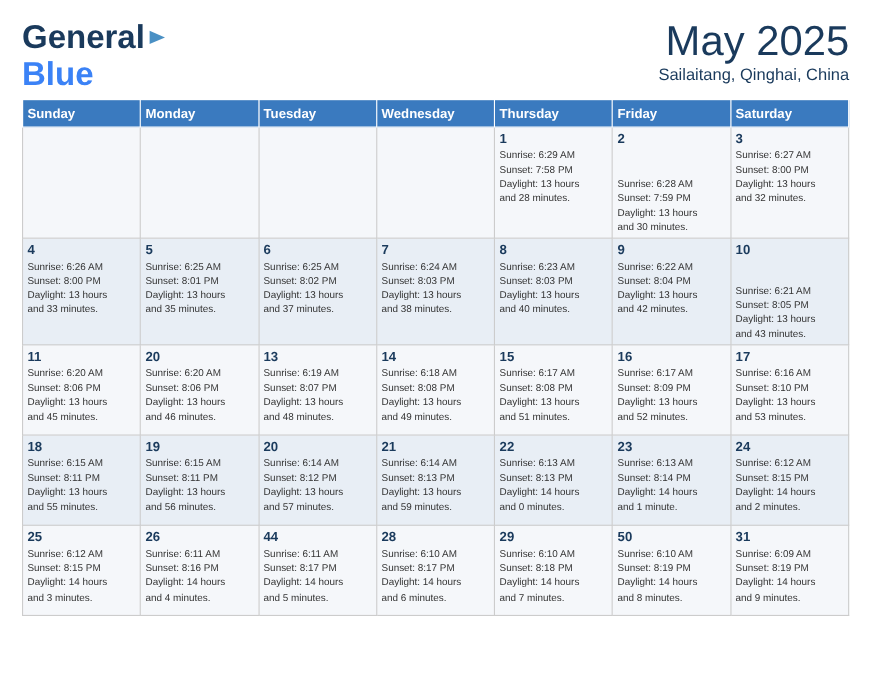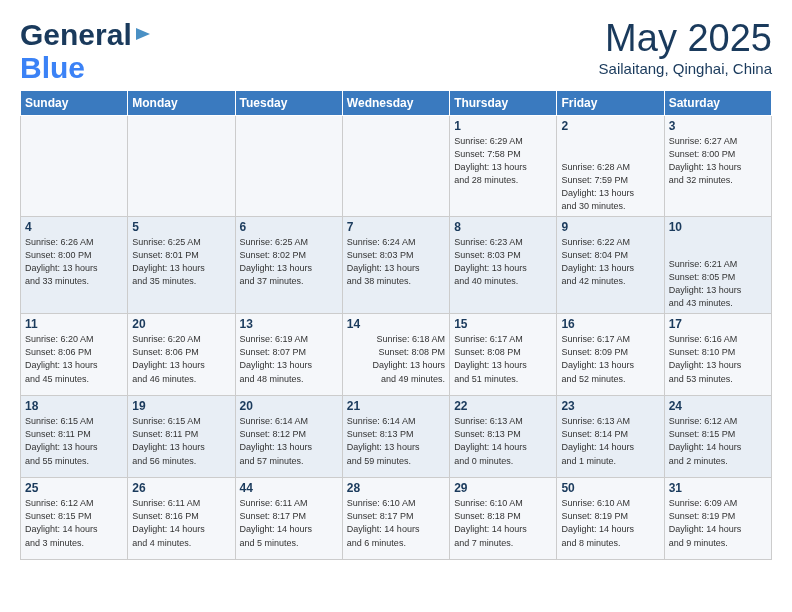--- a/index.html
+++ b/index.html
@@ -223,21 +223,21 @@
           </td>
           <td>
             <span class="day-num">13</span>
             <div class="day-info" style="white-space: pre-line;">Sunrise: 6:19 AM
 Sunset: 8:07 PM
 Daylight: 13 hours
 and 48 minutes.</div>
           </td>
           <td>
             <span class="day-num">14</span>
-            <div class="day-info" style="white-space: pre-line; text-align: right;">Sunrise: 6:18 AM
+            <div class="day-info" style="white-space: pre-line;">Sunrise: 6:18 AM
 Sunset: 8:08 PM
 Daylight: 13 hours
 and 49 minutes.</div>
           </td>
           <td>
             <span class="day-num">15</span>
             <div class="day-info" style="white-space: pre-line;">Sunrise: 6:17 AM
 Sunset: 8:08 PM
 Daylight: 13 hours
 and 51 minutes.</div>

